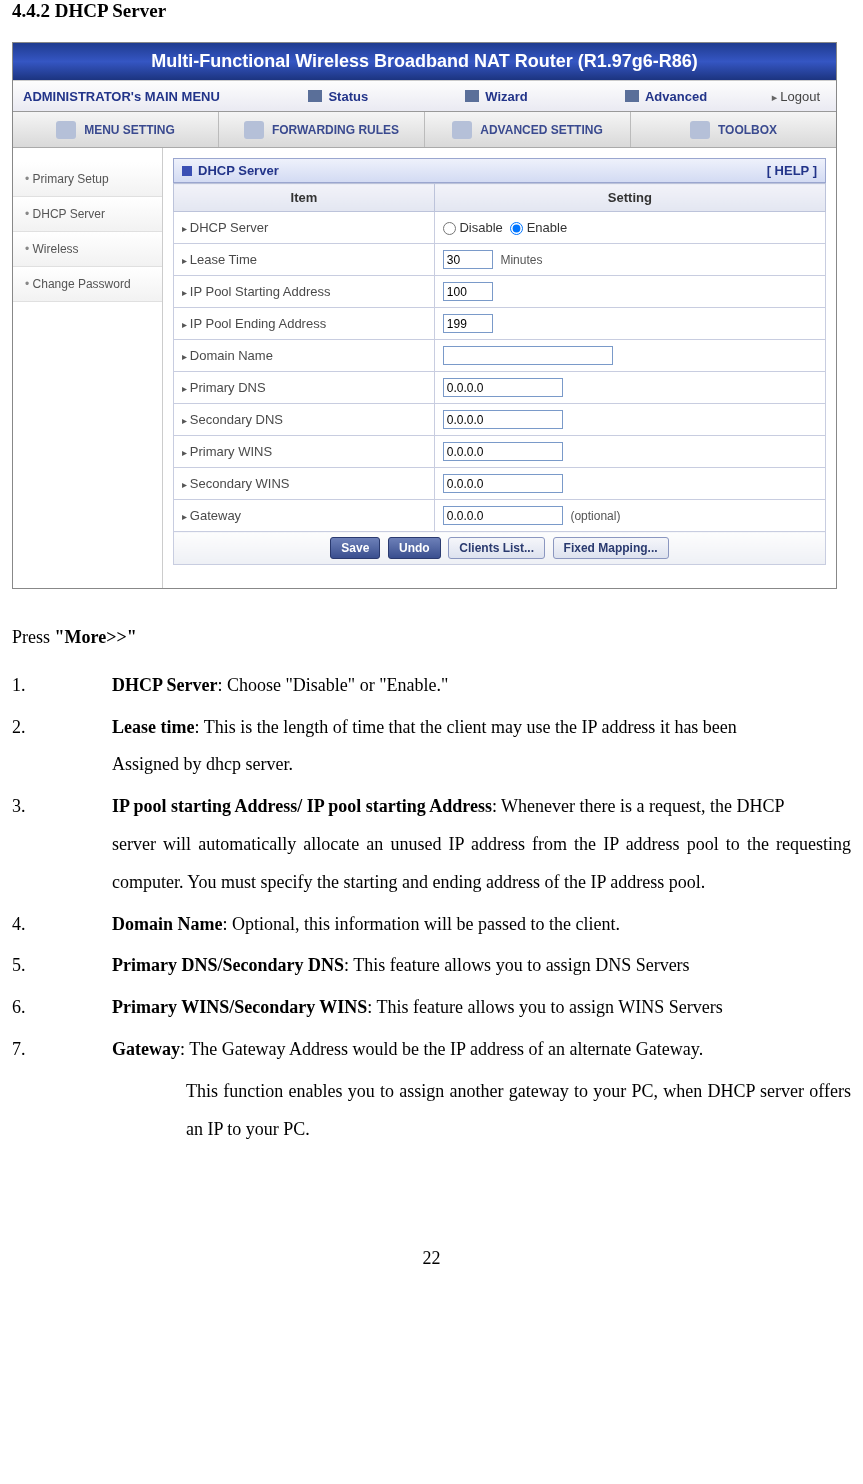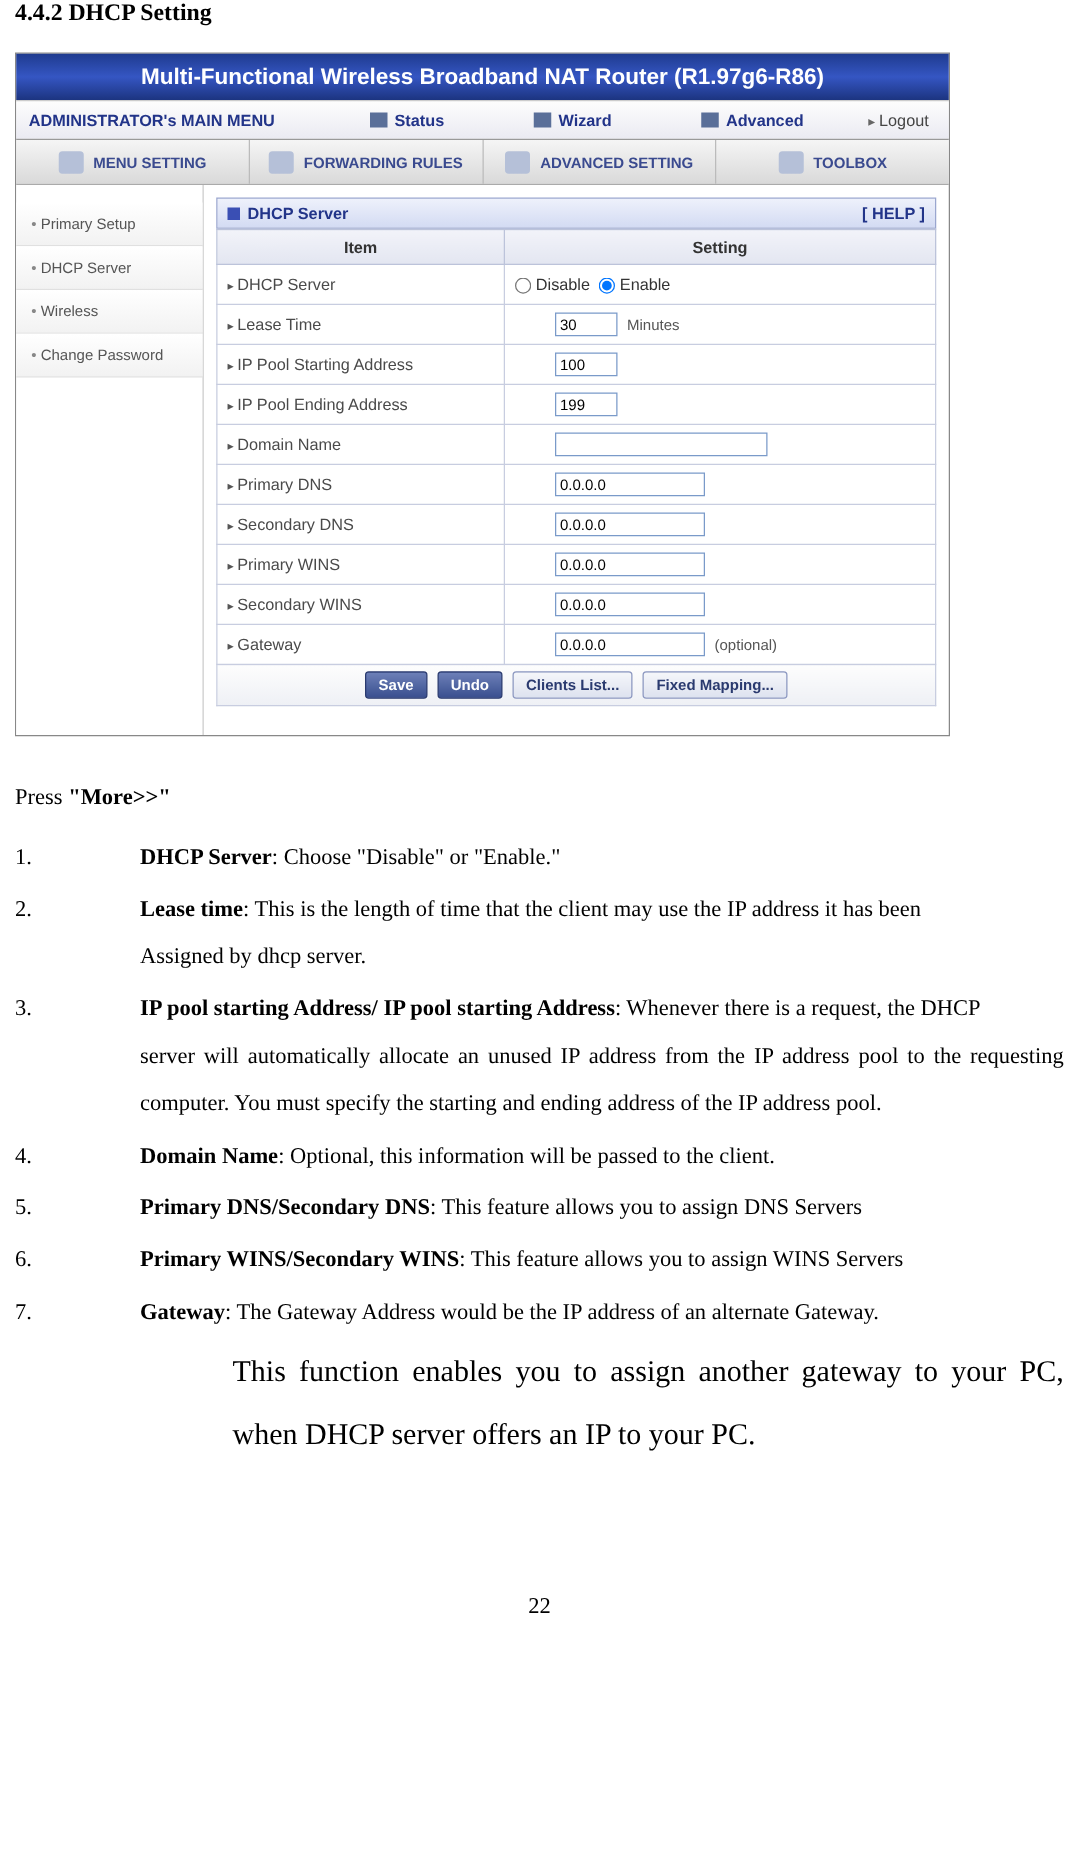--- a/index.html
+++ b/index.html
@@ -9,21 +9,21 @@
       width: 863px;
       background: #fff;
       padding: 0 12px;
     }
     .section-title {
       font-weight: bold;
       font-size: 19px;
       margin-bottom: 20px;
     }
     .screenshot {
-      width: 748px;
+      width: 825px;
       border: 1px solid #888;
       margin-bottom: 30px;
       font-family: Arial, Helvetica, sans-serif;
     }
     .ss-titlebar {
       background: linear-gradient(to bottom, #1f3b8f 0%, #3556c3 50%, #1c3480 100%);
       color: #fff;
       padding: 8px 0;
       text-align: center;
       font-size: 18px;
@@ -113,21 +113,20 @@
       vertical-align: middle;
       height: 32px;
     }
     table.settings td.item-cell { color: #4a4a4a; }
     table.settings td.item-cell::before { content: "▸ "; font-size: 10px; color: #555; }
     .settings input[type="text"] {
       font-size: 12px;
       padding: 1px 3px;
       border: 1px solid #7a9ac9;
       height: 19px;
-      margin-left: 32px;
     }
     .settings input[type="radio"] { vertical-align: middle; }
     .btn-row td {
       text-align: center;
       background: linear-gradient(to bottom, #fdfdfd, #eef0f5);
     }
     .ibtn {
       display: inline-block;
       background: linear-gradient(to bottom, #6d80b8, #3a4f8f);
       color: #fff;
@@ -150,32 +149,32 @@
       display: flex;
       font-size: 18px;
       line-height: 2.1;
       margin-bottom: 4px;
     }
     ol.numbered > li > .num { width: 100px; flex-shrink: 0; }
     ol.numbered > li > .txt { flex: 1; }
     ol.numbered .bold { font-weight: bold; }
     .indented-sub {
       margin-left: 174px;
-      font-size: 24px;
+      font-size: 18px;
       line-height: 2.1;
       margin-bottom: 4px;
     }
     .justify { text-align: justify; }
     .page-num { text-align: center; margin-top: 100px; font-size: 18px; }
     .opt-text { color: #555; font-size: 12px; margin-left: 4px; }
   </style>
 </head>
 <body>
 
-<div class="section-title">4.4.2 DHCP Setting</div>
+<div class="section-title">4.4.2 DHCP Server</div>
 
 <div class="screenshot">
   <div class="ss-titlebar">Multi-Functional Wireless Broadband NAT Router (R1.97g6-R86)</div>
 
   <div class="ss-mainmenu">
     <div class="ss-mainmenu-left">
       <span>ADMINISTRATOR's MAIN MENU</span>
     </div>
     <div class="ss-mainmenu-items">
       <div class="ss-mainmenu-item">

